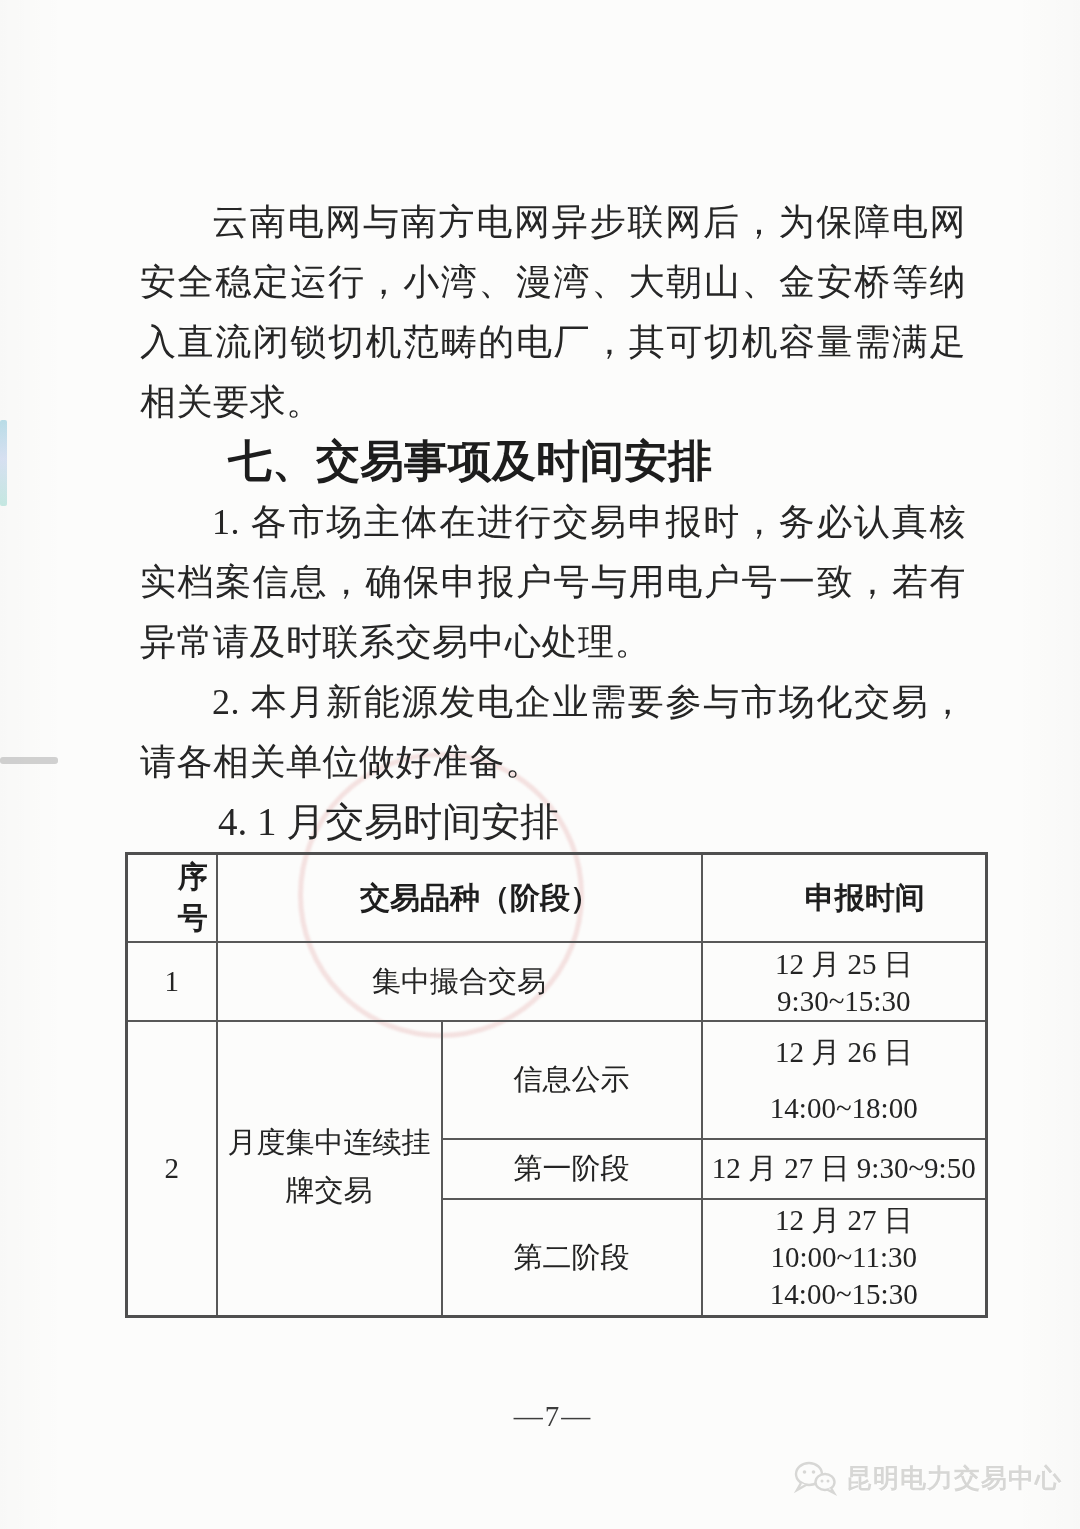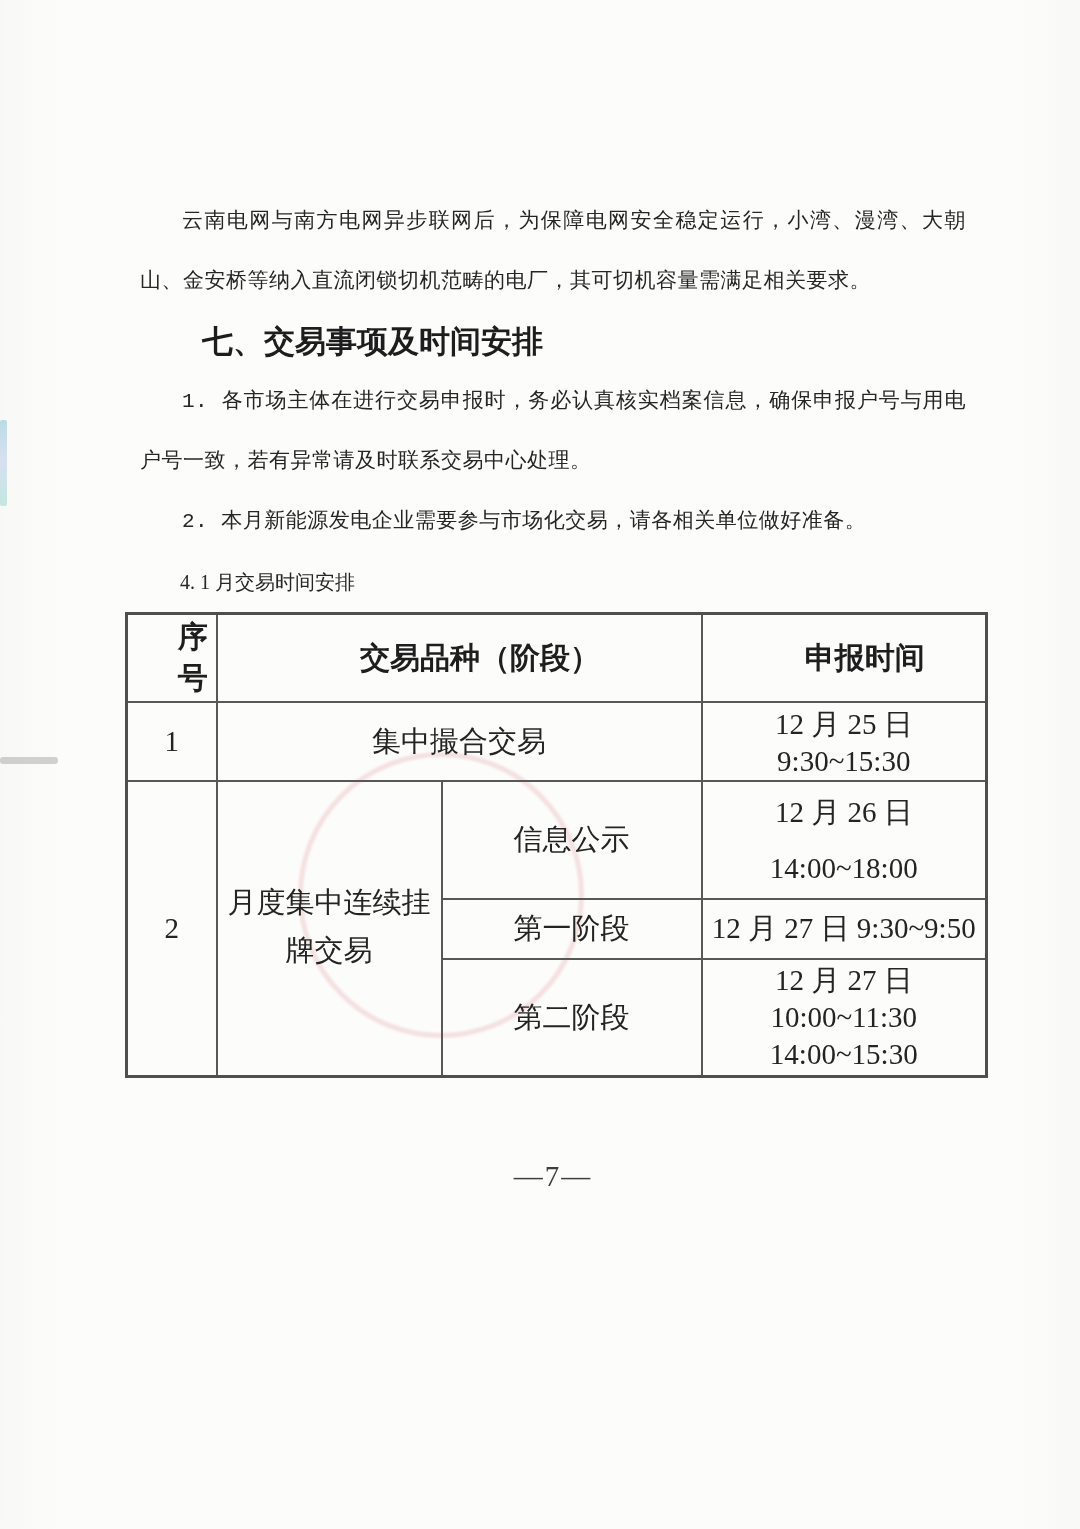--- a/index.html
+++ b/index.html
@@ -33,39 +33,38 @@
     position: absolute; left: 298px; top: 752px; width: 286px; height: 286px;
     border: 5px solid rgba(205,85,85,0.16);
     border-radius: 50%;
     filter: blur(1px);
   }
 
   .content {
     position: absolute; left: 140px; top: 0; width: 826px;
   }
   .body-text {
-    font-size: 21px;
+    font-size: 36px;
     line-height: 60px;
     text-align: justify;
     text-indent: 2em;
     letter-spacing: 0.5px;
     color: #262626;
-    font-family: Liberation Mono, monospace;
   }
   .first-para { margin-top: 192px; }
   .section-heading {
-    font-family: Liberation Sans, sans-serif;
+    font-family: Liberation Serif, serif;
     font-weight: bold;
-    font-size: 31px;
+    font-size: 44px;
     line-height: 60px;
     text-indent: 2em;
     color: #1d1d1d;
   }
   .table-caption {
-    font-size: 20px;
+    font-size: 39px;
     line-height: 60px;
     text-indent: 2em;
   }
 
   
   table.schedule {
     margin-left: -15px;
     width: 860px;
     border-collapse: collapse;
     table-layout: fixed;
@@ -186,14 +185,33 @@
           <td class="time-cell pre lh-tight">12 月 27 日
 10:00~11:30
 14:00~15:30</td>
         </tr>
       </tbody>
     </table>
 
     <div class="page-number">—7—</div>
   </div>
 
+  <div class="footer-logo">
+    <span class="wx-icon">
+      <svg width="46" height="36" viewBox="0 0 46 36">
+        <g fill="none" stroke="#d7d7d5" stroke-width="2.4">
+          <ellipse cx="17" cy="14" rx="13" ry="11"></ellipse>
+          <path d="M9 23 L5 30 L14 25" fill="#fcfcfb"></path>
+          <ellipse cx="33" cy="22" rx="9.5" ry="8" fill="#fcfcfb"></ellipse>
+          <path d="M39 28 L42 33 L35 29.5" fill="#fcfcfb"></path>
+        </g>
+        <g fill="#d7d7d5">
+          <circle cx="12.5" cy="12" r="1.8"></circle>
+          <circle cx="21.5" cy="12" r="1.8"></circle>
+          <circle cx="30" cy="21" r="1.5"></circle>
+          <circle cx="36" cy="21" r="1.5"></circle>
+        </g>
+      </svg>
+    </span>
+    <span class="logo-text">昆明电力交易中心</span>
+  </div>
 
 </div>
 
 </body></html>

